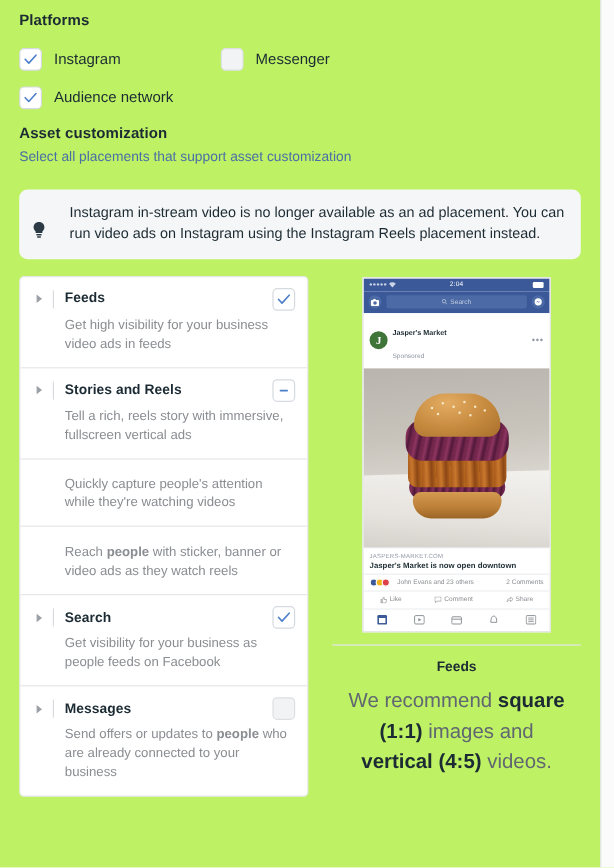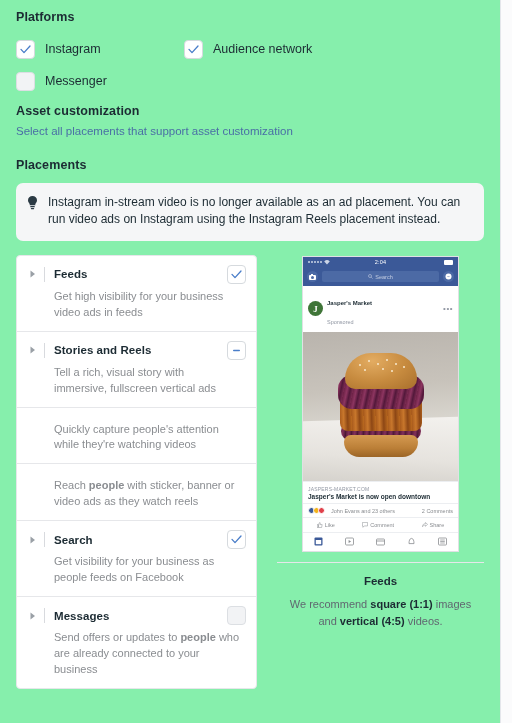--- a/index.html
+++ b/index.html
@@ -10,21 +10,21 @@
     background: #ffffff;
     font-family: "Liberation Sans", sans-serif;
     color: #1c2b33;
     overflow: hidden;
   }
 
   .page {
     position: relative;
     width: 512px;
     height: 723px;
-    background: #86efac;
+    background: #bef264;
   }
 
   
   .page-edge {
     position: absolute;
     top: 0;
     left: 500px;
     width: 1px;
     height: 723px;
     background: #e4e6eb;
@@ -78,22 +78,22 @@
 
   
   .placements-block { margin-top: 21px; }
 
   .notice {
     margin-top: 11px;
     background: #f5f6f7;
     border-radius: 7px;
     padding: 11px 12px 12px 10px;
     display: flex;
-    gap: 9px;
-    align-items: flex-start;
+    gap: 19px;
+    align-items: flex-end;
   }
   .notice-text {
     font-size: 12px;
     line-height: 1.45;
     color: #1c2b33;
   }
   .bulb { flex: none; margin-top: 1px; }
 
   
   .cols {
@@ -270,21 +270,21 @@
   .act { display: flex; align-items: center; gap: 2px; }
 
   .navbar {
     display: flex; justify-content: space-around; align-items: center;
     border-top: 1px solid #eceef1; padding: 4px 0 5px 0;
   }
   .navbar span { display: flex; }
 
   .preview-caption { text-align: center; margin-top: 10px; padding-top: 12px; border-top: 1px solid #e6e7ea; }
   .pc-title { font-size: 11.5px; font-weight: bold; color: #1c2b33; }
-  .pc-text { font-size: 11px; color: #606770; line-height: 1.5; margin-top: 9px; padding: 0 8px; }
+  .pc-text { font-size: 17px; color: #606770; line-height: 1.5; margin-top: 9px; padding: 0 8px; }
   .pc-text b { color: #1c2b33; font-weight: bold; }
 </style>
 </head>
 <body>
 
 <div class="page">
   <div class="page-edge"></div>
   <div class="page-edge-fill"></div>
 
   <div class="content">
@@ -296,42 +296,41 @@
       <div class="plat-row">
         <span class="cbox">
           <svg width="11" height="9" viewBox="0 0 11 9">
               <path d="M1 4.4 L4 7.6 L10 1" stroke="#4a7ec9" stroke-width="1.3" fill="none" stroke-linecap="round" stroke-linejoin="round"></path>
             </svg>
         </span>
         <span class="plat-label">Instagram</span>
       </div>
 
       <div class="plat-row">
+        <span class="cbox unchecked"></span>
+        <span class="plat-label">Messenger</span>
+      </div>
+
+      <div class="plat-row">
         <span class="cbox">
           <svg width="11" height="9" viewBox="0 0 11 9">
               <path d="M1 4.4 L4 7.6 L10 1" stroke="#4a7ec9" stroke-width="1.3" fill="none" stroke-linecap="round" stroke-linejoin="round"></path>
             </svg>
         </span>
         <span class="plat-label">Audience network</span>
       </div>
 
-      <div class="plat-row">
-        <span class="cbox unchecked"></span>
-        <span class="plat-label">Messenger</span>
-      </div>
-
     </div>
 
     <div class="asset-block">
       <h2 class="section-title">Asset customization</h2>
       <div class="asset-sub">Select all placements that support asset customization</div>
     </div>
 
     <div class="placements-block">
-      <h2 class="section-title">Placements</h2>
 
       <div class="notice">
         <span class="bulb">
           <svg width="13" height="15" viewBox="0 0 13 15">
             <path d="M6.5 1 C3.9 1 2 2.9 2 5.3 C2 7 3 8 3.7 8.9 L3.7 10.2 L9.3 10.2 L9.3 8.9 C10 8 11 7 11 5.3 C11 2.9 9.1 1 6.5 1 Z" fill="#2b3a44"></path>
             <rect x="4.2" y="11" width="4.6" height="1.3" rx=".6" fill="#2b3a44"></rect>
             <rect x="4.8" y="12.9" width="3.4" height="1.3" rx=".6" fill="#2b3a44"></rect>
           </svg>
         </span>
         <div class="notice-text">Instagram in-stream video is no longer available as an ad placement. You can run video ads on Instagram using the Instagram Reels placement instead.</div>
@@ -367,21 +366,21 @@
                   </svg>
               </span>
               <span class="divider-v"></span>
               <span class="pitem-name">Stories and Reels</span>
               <span class="cbox">
                 <svg width="11" height="9" viewBox="0 0 11 9">
                     <rect x="2" y="3.7" width="7" height="1.5" rx=".7" fill="#4a7ec9"></rect>
                   </svg>
               </span>
             </div>
-            <div class="pitem-desc"><span>Tell a rich, visual story with immersive, fullscreen vertical ads</span></div>
+            <div class="pitem-desc"><span>Tell a rich, reels story with immersive, fullscreen vertical ads</span></div>
           </div>
 
           <div class="pitem">
             <div class="pitem-desc"><span>Quickly capture people's attention while they're watching videos</span></div>
           </div>
 
           <div class="pitem">
             <div class="pitem-desc"><span>Reach </span><b>people</b><span> with sticker, banner or video ads as they watch reels</span></div>
           </div>
 

